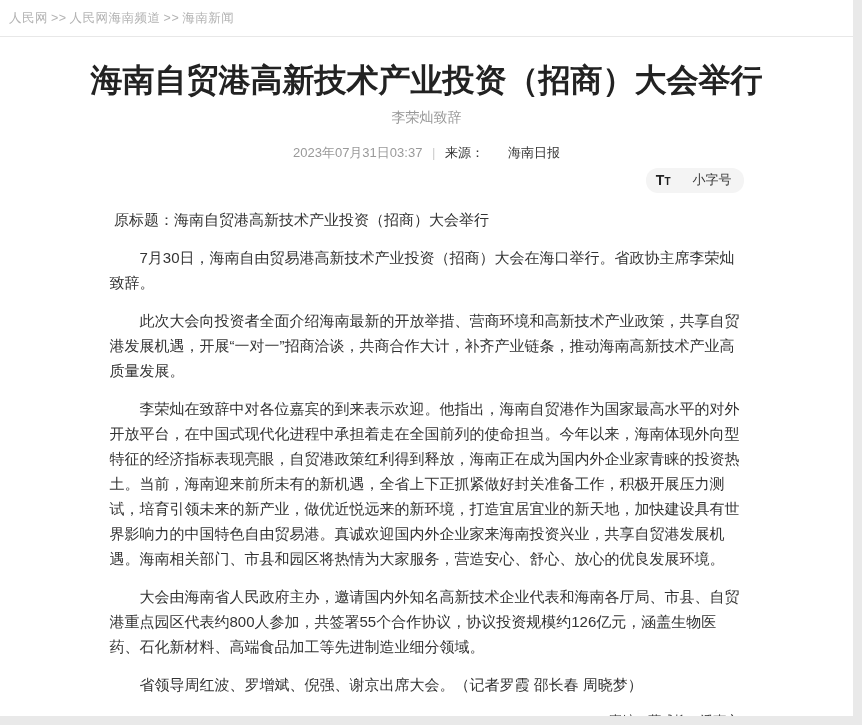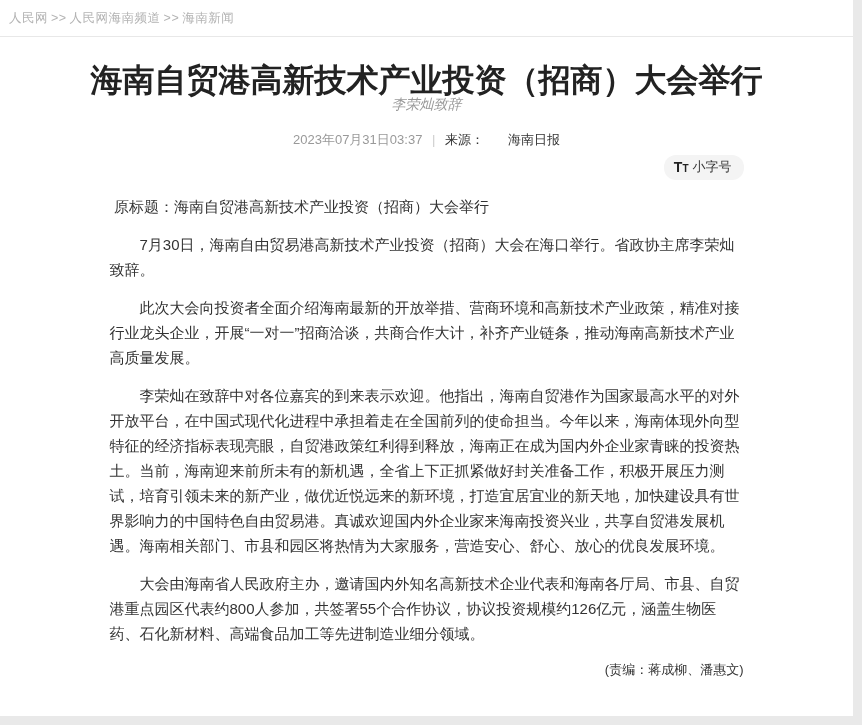--- a/index.html
+++ b/index.html
@@ -31,24 +31,24 @@
   
   .article-title {
     margin-top: 27px;
     text-align: center;
     font-size: 32px;
     font-weight: bold;
     color: #222222;
     line-height: 32px;
   }
   .article-subtitle {
+    margin-top: 13px;
     text-align: center;
     font-size: 14px;
     color: #999999;
-    font-style: italic;
   }
   .meta-row {
     margin-top: 17px;
     text-align: center;
     font-size: 13px;
     color: #999999;
   }
   .meta-row .src-label, .meta-row .src-name {
     color: #333333;
   }
@@ -60,21 +60,21 @@
     margin: 0 auto;
   }
   .toolbar {
     display: flex;
     justify-content: flex-end;
     margin-top: 6px;
   }
   .fontsize-btn {
     display: inline-flex;
     align-items: center;
-    gap: 4px;
+    gap: 22px;
     background: #f4f4f4;
     border: none;
     border-radius: 12px;
     padding: 3px 12px 4px 10px;
     font-size: 13px;
     color: #333333;
     cursor: pointer;
     font-family: inherit;
   }
   .tt-icon { font-weight: bold; color: #222; line-height: 1; }
@@ -121,22 +121,23 @@
     <div class="toolbar">
       <button class="fontsize-btn">
         <span class="tt-icon"><span class="t-big">T</span><span class="t-small">T</span></span>
         <span>小字号</span>
       </button>
     </div>
 
     <div class="article-body">
       <p class="original-title">原标题：海南自贸港高新技术产业投资（招商）大会举行</p>
       <p>7月30日，海南自由贸易港高新技术产业投资（招商）大会在海口举行。省政协主席李荣灿致辞。</p>
-      <p>此次大会向投资者全面介绍海南最新的开放举措、营商环境和高新技术产业政策，精准对接行业龙头企业，开展“一对一”招商洽谈，共商合作大计，补齐产业链条，推动海南高新技术产业高质量发展。</p>
+      <p>此次大会向投资者全面介绍海南最新的开放举措、营商环境和高新技术产业政策，共享自贸港发展机遇，开展“一对一”招商洽谈，共商合作大计，补齐产业链条，推动海南高新技术产业高质量发展。</p>
       <p>李荣灿在致辞中对各位嘉宾的到来表示欢迎。他指出，海南自贸港作为国家最高水平的对外开放平台，在中国式现代化进程中承担着走在全国前列的使命担当。今年以来，海南体现外向型特征的经济指标表现亮眼，自贸港政策红利得到释放，海南正在成为国内外企业家青睐的投资热土。当前，海南迎来前所未有的新机遇，全省上下正抓紧做好封关准备工作，积极开展压力测试，培育引领未来的新产业，做优近悦远来的新环境，打造宜居宜业的新天地，加快建设具有世界影响力的中国特色自由贸易港。真诚欢迎国内外企业家来海南投资兴业，共享自贸港发展机遇。海南相关部门、市县和园区将热情为大家服务，营造安心、舒心、放心的优良发展环境。</p>
       <p>大会由海南省人民政府主办，邀请国内外知名高新技术企业代表和海南各厅局、市县、自贸港重点园区代表约800人参加，共签署55个合作协议，协议投资规模约126亿元，涵盖生物医药、石化新材料、高端食品加工等先进制造业细分领域。</p>
+      <p>省领导周红波、罗增斌、倪强、谢京出席大会。（记者罗霞 邵长春 周晓梦）</p>
     </div>
 
     <div class="editor-line">(责编：蒋成柳、潘惠文)</div>
 
   </div>
 
 </div>
 
 </body></html>

